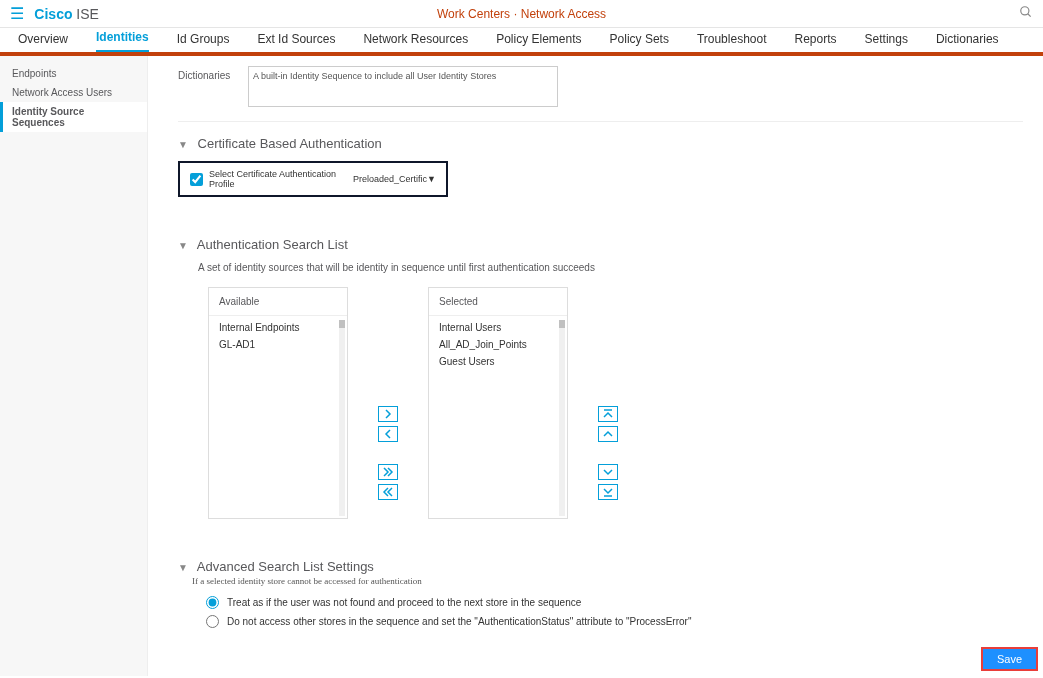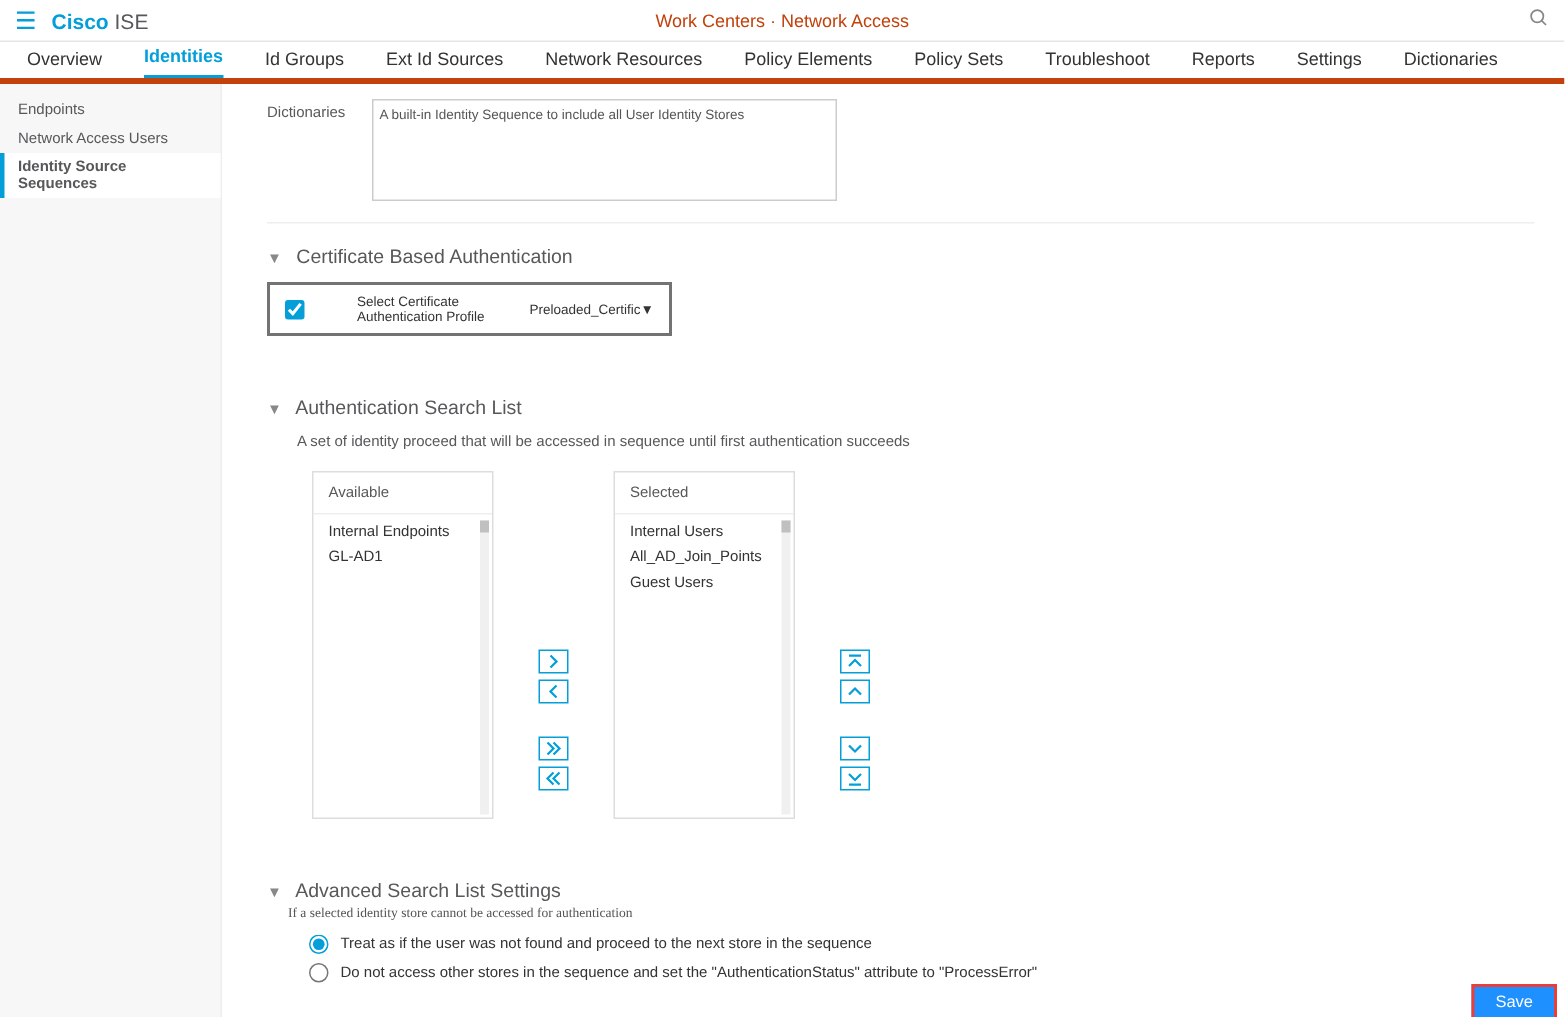--- a/index.html
+++ b/index.html
@@ -13,31 +13,31 @@
   .maintabs { display:flex; gap:28px; padding: 0 18px; border-bottom:4px solid #c2410c; height:28px; align-items:flex-end; font-size:12px; color:#333; }
   .maintabs .tab { cursor:pointer; padding:6px 0; }
   .maintabs .tab.active { color:#049fd9; border-bottom:2px solid #049fd9; font-weight:600; }
   .layout { display:flex; }
   .sidebar { width:148px; background:#f7f7f7; min-height:620px; padding:8px 0; border-right:1px solid #eee; }
   .sidebar-item { padding:4px 12px; font-size:10px; color:#58585b; cursor:pointer; }
   .sidebar-item.active { background:#fff; border-left:3px solid #049fd9; font-weight:600; padding-left:9px; }
   .content { flex:1; padding:10px 20px 30px 30px; position:relative; }
   .row-desc { display:flex; align-items:flex-start; margin-bottom:14px; margin-left:0; }
   .row-desc .label { width:70px; font-size:10px; color:#58585b; padding-top:4px; }
-  .row-desc textarea { width:310px; height:68px; border:1px solid #ccc; font-size:9px; padding:4px; resize:none; color:#555; font-family:inherit; }
+  .row-desc textarea { width:310px; height:41px; border:1px solid #ccc; font-size:9px; padding:4px; resize:none; color:#555; font-family:inherit; }
   .hr { border-top:1px solid #eee; margin: 10px 0 14px 0; }
   .section-title { font-size:13px; color:#58585b; margin-bottom:10px; }
   .section-title .chev { margin-right:6px; color:#888; font-size:10px; display:inline-block; }
-  .cert-box { display:flex; align-items:center; border:2px solid #737373; padding:6px 10px; width:270px; font-size:9px;gap:29px; }
+  .cert-box { display:flex; align-items:center; border:2px solid #0f172a; padding:6px 10px; width:270px; font-size:9px; }
   .cert-box input[type=checkbox] { accent-color:#049fd9; margin-right:6px; }
   .cert-box .profile-label { color:#333; }
   .cert-box .dropdown { margin-left:auto; color:#333; cursor:pointer; }
   .auth-desc { font-size:10px; color:#58585b; margin:8px 0 14px 20px; }
   .listpicker { display:flex; gap:30px; margin-left:30px; }
-  .listbox { border:1px solid #ddd; width:121px; height:232px; position:relative; background:#fff; }
+  .listbox { border:1px solid #ddd; width:140px; height:232px; position:relative; background:#fff; }
   .listbox-header { font-size:10px; color:#58585b; padding:8px 10px; border-bottom:1px solid #eee; }
   .listbox-body { padding:6px 10px; font-size:10px; color:#333; }
   .listbox-body div { margin-bottom:6px; cursor:pointer; }
   .scroll-track { position:absolute; right:2px; top:32px; bottom:2px; width:6px; background:#f0f0f0; }
   .scroll-thumb { position:absolute; right:2px; top:32px; width:6px; height:8px; background:#c0c0c0; }
   .mid-controls { display:flex; flex-direction:column; justify-content:center; gap:4px; padding-top:100px; }
   .mid-controls .btn, .right-controls .btn { width:20px; height:16px; border:1px solid #049fd9; display:flex; align-items:center; justify-content:center; cursor:pointer; background:#fff; }
   .mid-controls .gap, .right-controls .gap { height:14px; }
   .mid-controls svg, .right-controls svg { display:block; }
   .right-controls { display:flex; flex-direction:column; justify-content:center; gap:4px; padding-top:100px; }
@@ -104,21 +104,21 @@
         <span>Preloaded_Certific</span><span>▼</span>
       </span>
     </div>
 
     <div style="height:40px;"></div>
 
     <div class="section-title">
       <span class="chev">▼</span>
       <span>Authentication Search List</span>
     </div>
-    <div class="auth-desc">A set of identity proceed that will be accessed in sequence until first authentication succeeds</div>
+    <div class="auth-desc">A set of identity sources that will be identity in sequence until first authentication succeeds</div>
 
     <div class="listpicker">
       <div class="listbox">
         <div class="listbox-header">Available</div>
         <div class="listbox-body" id="available-body">
             <div>Internal Endpoints</div>
             <div>GL-AD1</div>
           </div>
         <div class="scroll-track"></div>
         <div class="scroll-thumb"></div>

